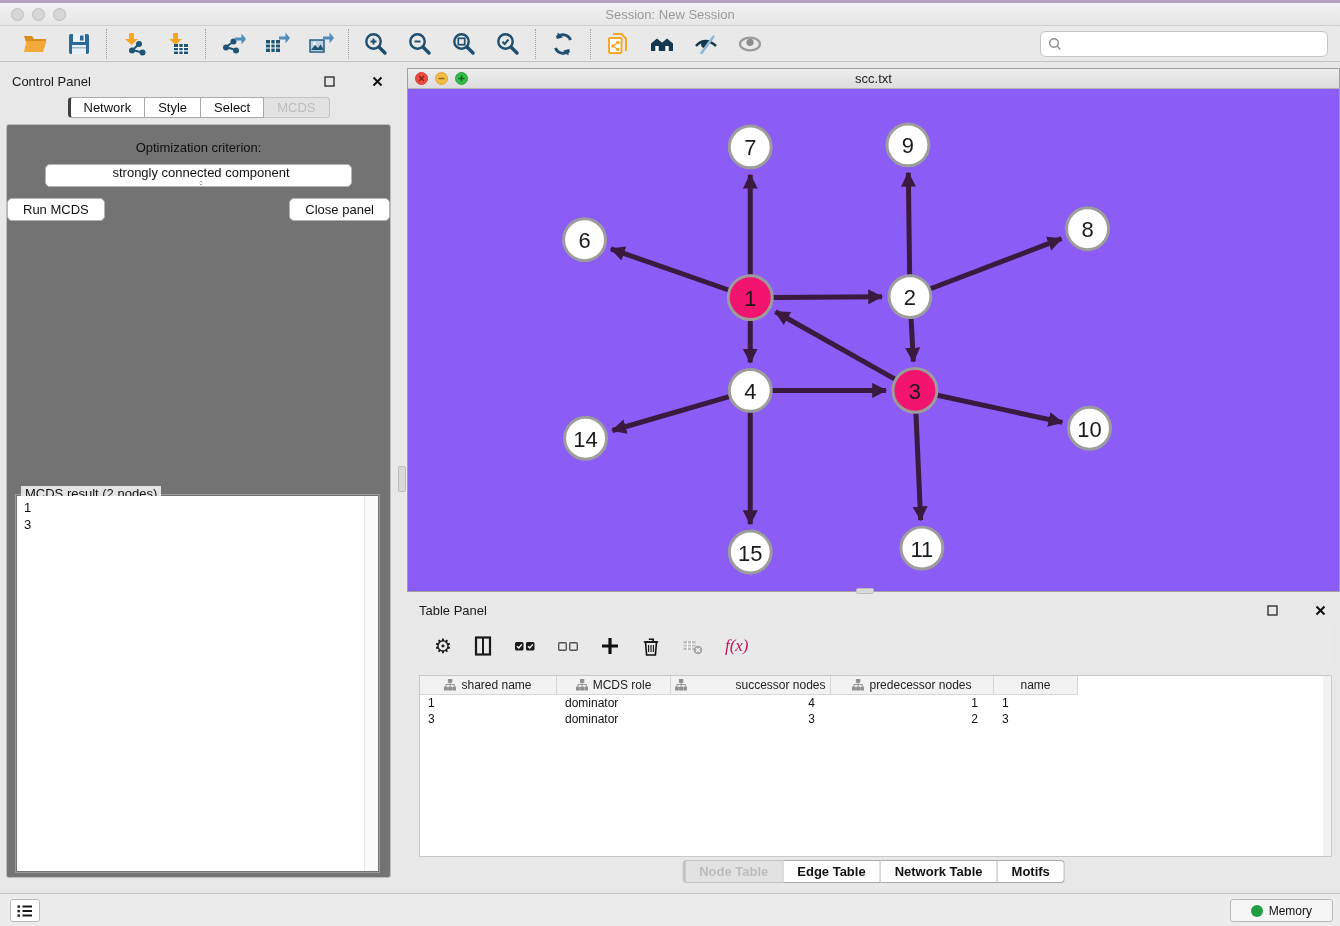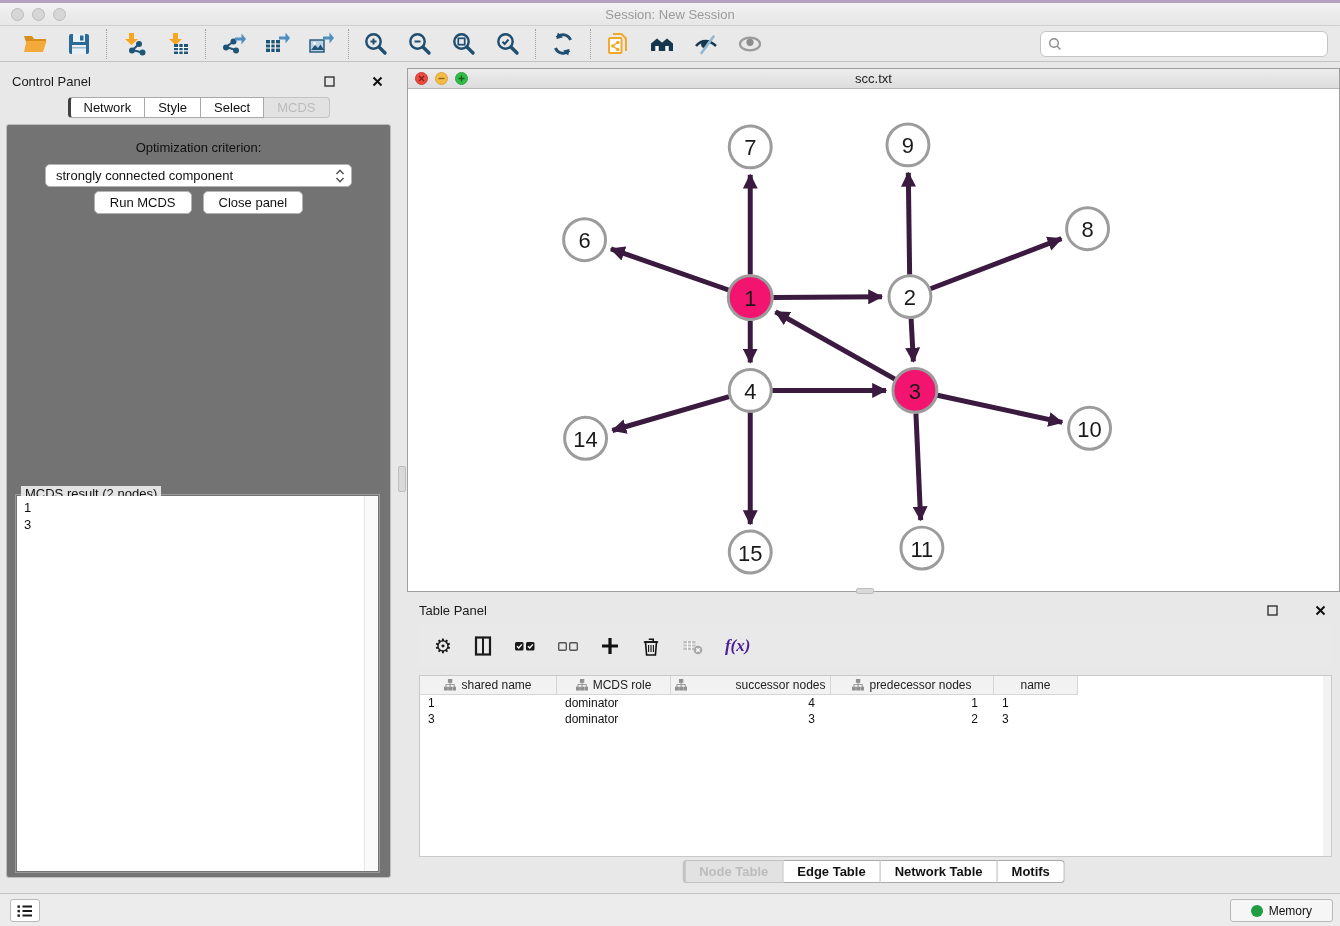--- a/index.html
+++ b/index.html
@@ -34,61 +34,61 @@
   .cp-tabs { position:absolute; top:29px; left:50%; transform:translateX(-50%); display:flex; }
   .seg { font-size:13px; padding:2px 13px; background:#fff; border:1px solid #a9a9a9; border-left:none;
     color:#111; white-space:nowrap; }
   .seg:first-child { border-left:3px solid #404040; border-radius:4px 0 0 4px; }
   .seg:last-child { border-radius:0 4px 4px 0; }
   .seg.disabled { background:#e2e2e2; color:#bcbcbc; border-color:#c3c3c3; }
   .cp-content { position:absolute; top:56px; left:6px; right:6px; bottom:4px;
     background:#737373; border:1px solid #bdbdbd; border-radius:3px; }
   .opt-label { margin-top:15px; text-align:center; font-size:13px; color:#111; }
   .dropdown { margin:9px auto 0; width:307px; height:23px; background:#fff; border:1px solid #b3b3b3;
-    border-radius:5px; display:flex; align-items:center; font-size:13px; padding:0 5px 0 10px; color:#111; }
+    border-radius:5px; display:flex; align-items:center; font-size:13px; padding:0 5px 0 10px; color:#111;flex-direction:column; }
   .dropdown .dd-label { flex:1; }
-  .btn-row { margin-top:4px; display:flex; justify-content:center; gap:11px; }
+  .btn-row { margin-top:11px; display:flex; justify-content:space-between; gap:11px; }
   .btn { font-size:13px; color:#111; background:#fff; border:1px solid #b3b3b3; border-radius:5px;
     padding:3px 15px; cursor:default; }
   .fieldset { position:absolute; left:8px; right:10px; top:369px; bottom:4px; border:1px solid #9b9b9b; }
   .fieldset .legend { position:absolute; top:-9px; left:5px; background:#e3e3e3; padding:0 4px;
     font-size:13px; color:#111; }
   .result-list { position:absolute; inset:1px; background:#fff; font-size:13px; color:#111;
     padding:3px 0 0 7px; line-height:17px; }
   .scroll-track { position:absolute; right:1px; top:1px; bottom:1px; width:14px; background:#fafafa;
     border-left:1px solid #e4e4e4; }
 
   
   .v-grip { position:absolute; left:398px; top:466px; width:8px; height:26px; background:#d9d9d9;
     border:1px solid #bdbdbd; border-radius:2px; }
   .h-grip { position:absolute; left:856px; top:588px; width:18px; height:6px; background:#d9d9d9;
     border:1px solid #bdbdbd; border-radius:2px; }
 
   
   .network-window { position:absolute; left:407px; top:68px; width:933px; height:524px;
-    background:#ffffff; border:1px solid #9f9f9f; }
+    background:#8b5cf6; border:1px solid #9f9f9f; }
   .nw-titlebar { position:relative; height:20px; background:linear-gradient(#ededed,#dddddd);
     border-bottom:1px solid #b5b5b5; display:flex; align-items:center; justify-content:center;
     font-size:13px; color:#222; }
   .lights { position:absolute; left:7px; top:3px; display:flex; gap:7px; }
   .light { width:13px; height:13px; border-radius:50%; display:flex; align-items:center; justify-content:center; }
   .light svg { display:block; }
   .light.red { background:#ee4b40; border:1px solid #d03c33; }
   .light.yellow { background:#f5bb47; border:1px solid #dda439; }
   .light.green { background:#35bb4a; border:1px solid #2aa33d; }
   .nw-canvas { position:absolute; top:21px; left:0; right:0; bottom:0; }
   .nw-canvas svg { display:block; width:100%; height:100%; }
 
   
   .table-panel { position:absolute; left:407px; top:597px; width:933px; height:293px; background:#e8e8e8; }
   .tp-toolbar { position:absolute; top:27px; left:12px; right:8px; height:43px; background:#e9e9e9;
     display:flex; align-items:center; gap:21px; padding:0 15px; }
   .tp-icon { display:flex; align-items:center; justify-content:center; height:24px; }
   .gear-glyph { font-size:20px; color:#1a1a1a; line-height:20px; }
-  .fx { font-family:"Liberation Serif", serif; font-style:italic; font-size:17px; color:#4c1d95;font-weight:bold; }
+  .fx { font-family:"Liberation Serif", serif; font-style:italic; font-size:17px; color:#be185d; }
   .tp-table { position:absolute; top:78px; left:12px; right:8px; bottom:33px; background:#fff;
     border:1px solid #c9c9c9; overflow:hidden; }
   .thead { display:flex; }
   .th { height:19px; background:#f2f2f2; border-right:1px solid #d6d6d6; border-bottom:1px solid #d6d6d6;
     font-size:12px; color:#222; display:flex; align-items:center; justify-content:center; gap:5px; }
   .trow { display:flex; height:16px; align-items:center; font-size:12px; color:#111; }
   .tcell { overflow:hidden; white-space:nowrap; }
   .tcell.left { text-align:left; padding-left:8px; }
   .tcell.right { text-align:right; padding-right:16px; }
   .table-scroll-track { position:absolute; right:0; top:0; bottom:0; width:8px; background:#f2f2f2; }

